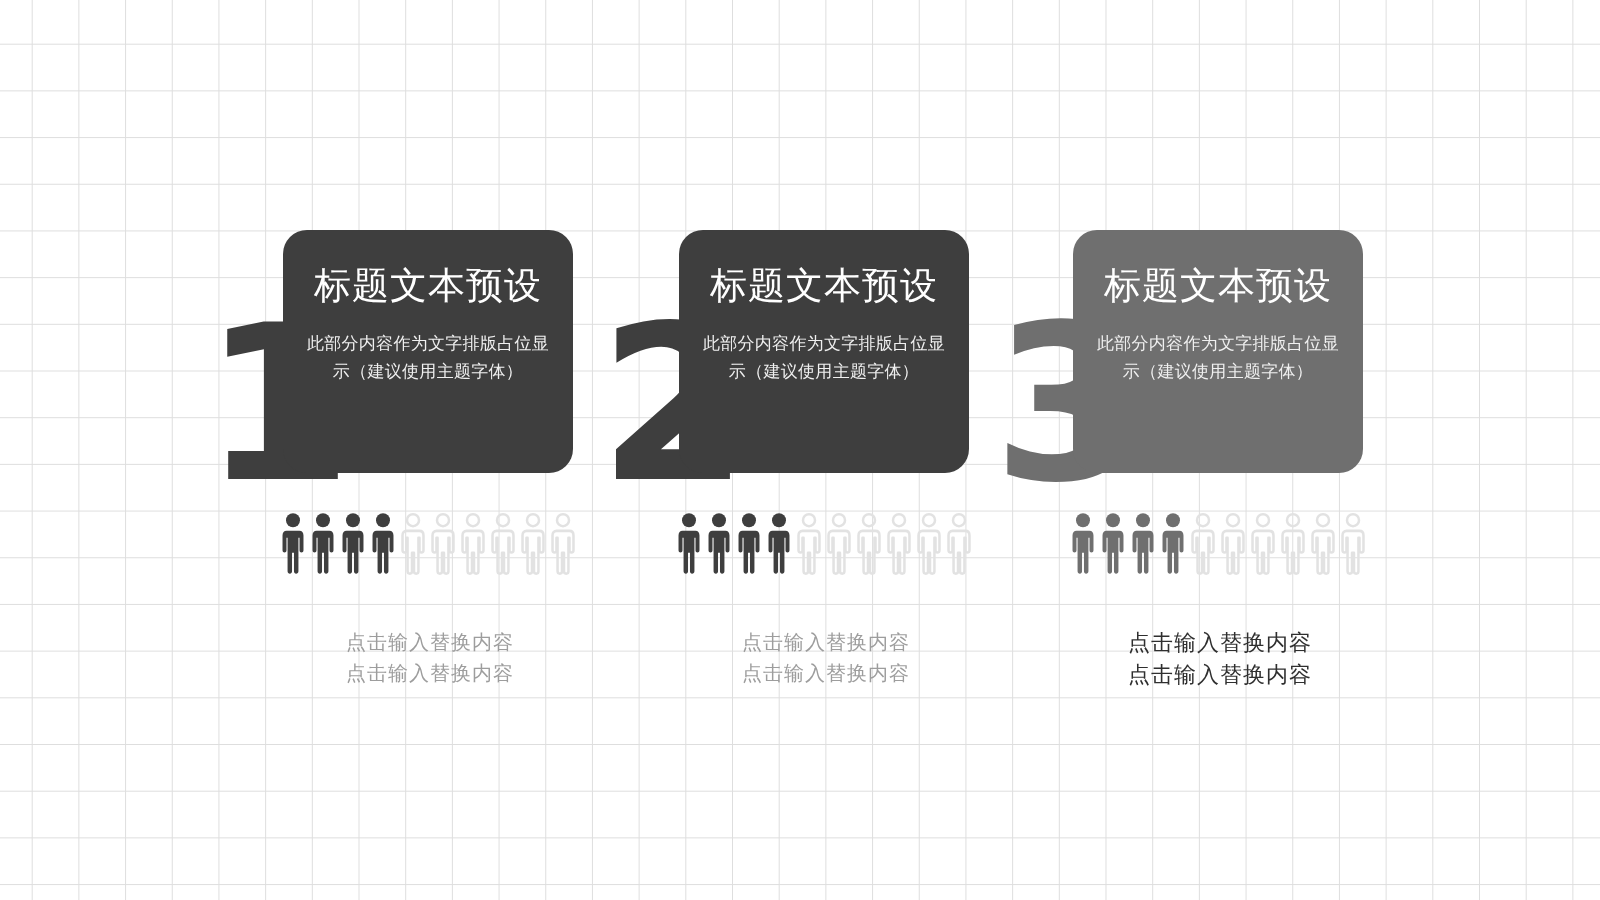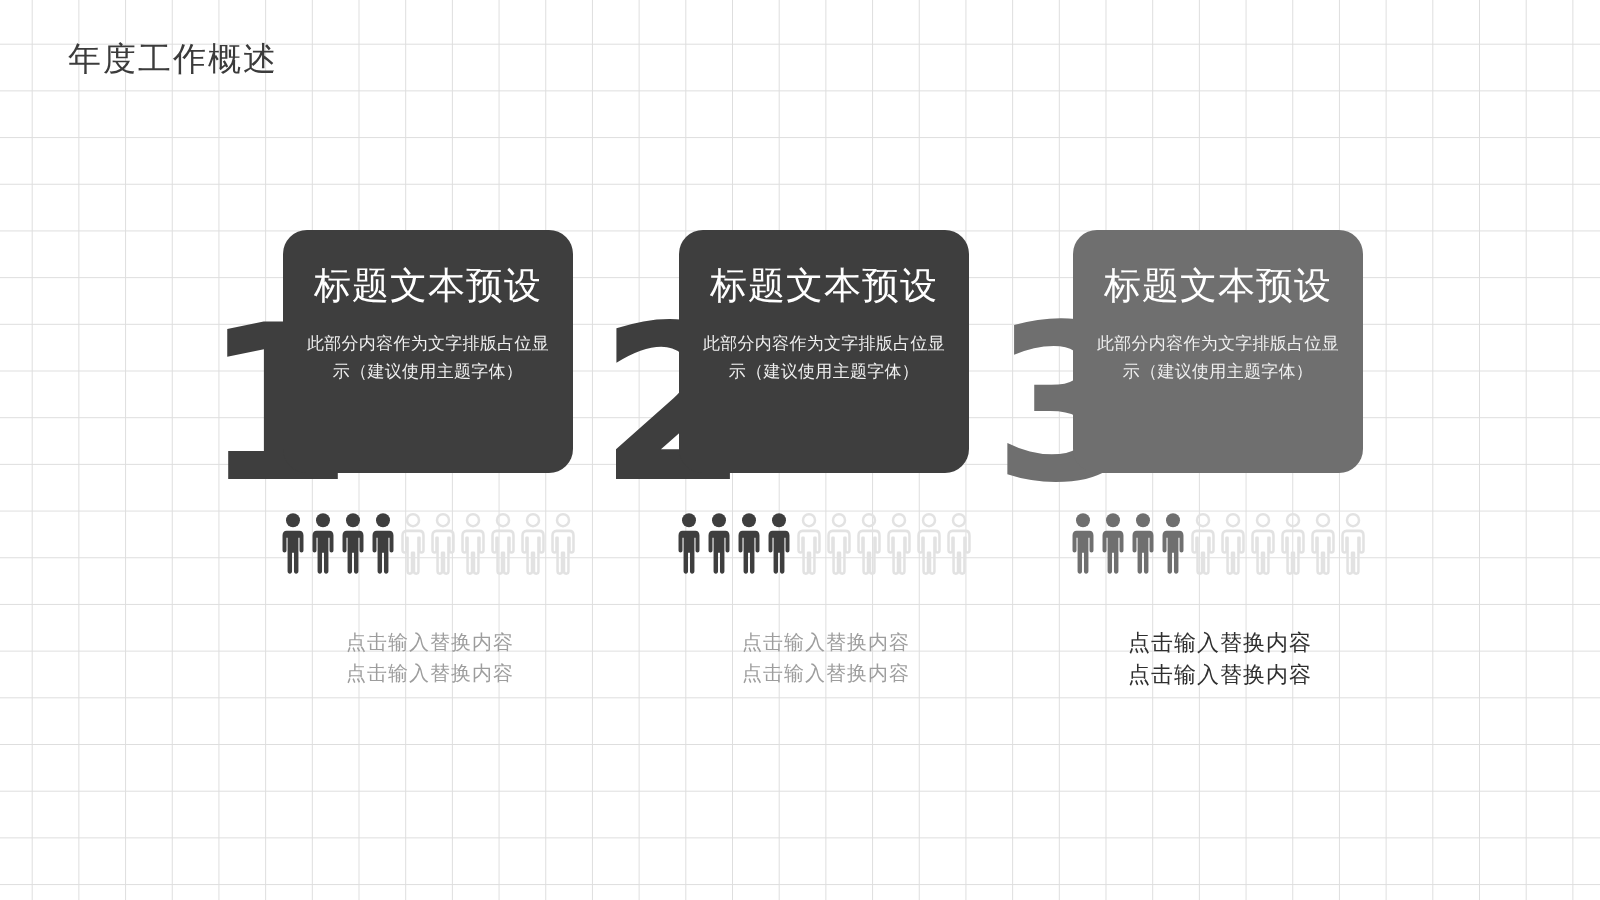--- a/index.html
+++ b/index.html
@@ -134,21 +134,20 @@
     font-size: 22px;
     line-height: 32px;
     top: 629px;
   }
 </style>
 </head>
 <body>
 
 <div id="slide">
 
-  <div id="slide-title">年度工作概述</div>
 
   <div class="column" id="col-1">
     <div class="big-number" style="color: rgb(62, 62, 62);">1</div>
     <div class="card" style="background: rgb(62, 62, 62);">
       <div class="card-title">标题文本预设</div>
       <div class="card-body">此部分内容作为文字排版占位显示（建议使用主题字体）</div>
     </div>
     <div class="people-row">
         <div class="person">
           <svg viewBox="0 0 30 68" xmlns="http://www.w3.org/2000/svg">

